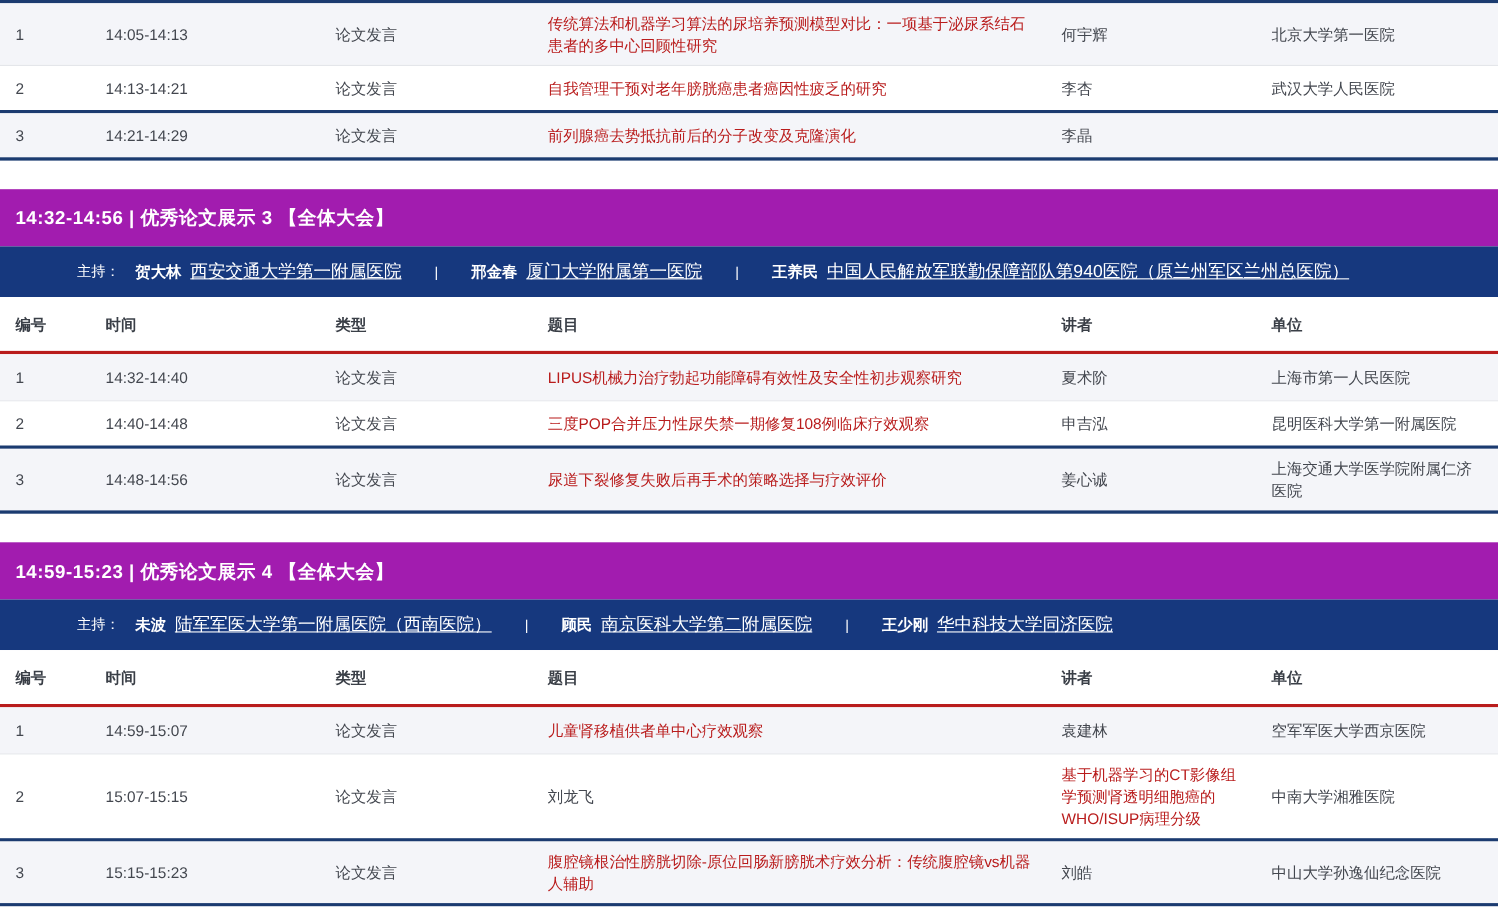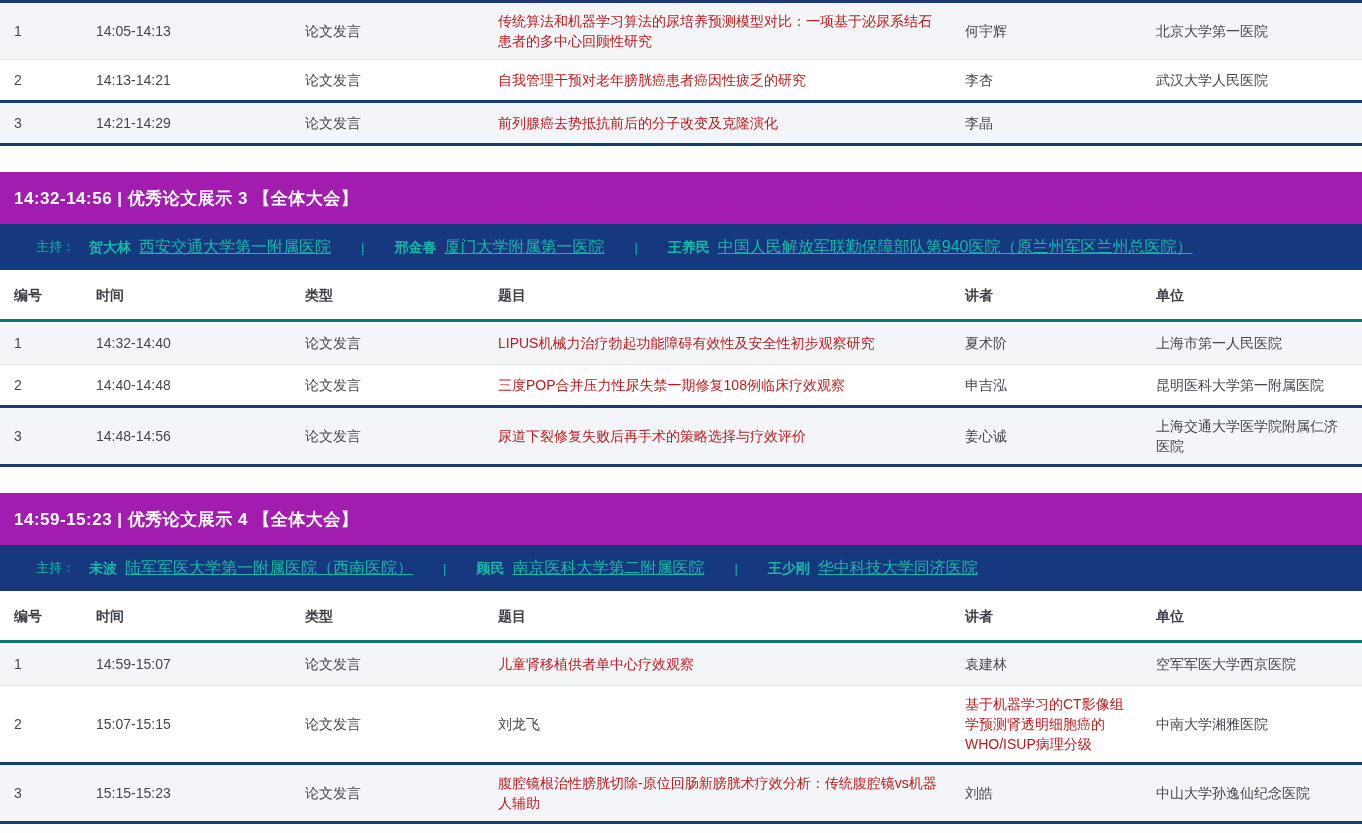--- a/index.html
+++ b/index.html
@@ -17,21 +17,21 @@
     display:grid;
     grid-template-columns:96px 209px 193px 467px 191px 1fr;
     align-items:center;
     width:100%;
   }
   .cell { padding:8px 10px 8px 0; line-height:20px; }
   .c-no { padding-left:14px; }
   .c-title { padding-right:24px; color:#b91c1c; }
   .c-org { padding-right:22px; }
 
-  .t-head { background:#ffffff; min-height:52px; border-bottom:3px solid #0f766e; }
+  .t-head { background:#ffffff; min-height:52px; border-bottom:3px solid #b91c1c; }
   .t-head .cell { font-weight:bold; color:#3a3f47; }
 
   .t-row { min-height:43px; }
   .r-light { background:#f4f5f9; }
   .r-white { background:#ffffff; }
   .sep-thin  { border-bottom:1px solid #e4e6ea; }
   .sep-thick { border-bottom:3px solid #1b3b70; }
 
   .top-table { border-top:3px solid #1b3b70; }
 
@@ -43,25 +43,25 @@
     font-weight:bold;
     font-size:17px;
     min-height:52px;
     display:flex;
     align-items:center;
     padding-left:14px;
     letter-spacing:0.5px;
   }
   .session-chairs {
     background:#16387e;
-    color:#14b8a6;
+    color:#ffffff;
     min-height:46px;
     display:flex;
     align-items:center;
-    padding-left:36px;
+    padding-left:70px;
     font-size:13px;
     flex-wrap:wrap;
   }
   .chair-label { margin-right:14px; }
   .chair-name { font-weight:bold; font-size:14px; margin-right:8px; }
   .chair-org { font-size:16px;text-decoration:underline; }
   .chair-sep { margin:0 30px; font-size:13px; }
 </style>
 </head>
 <body>

